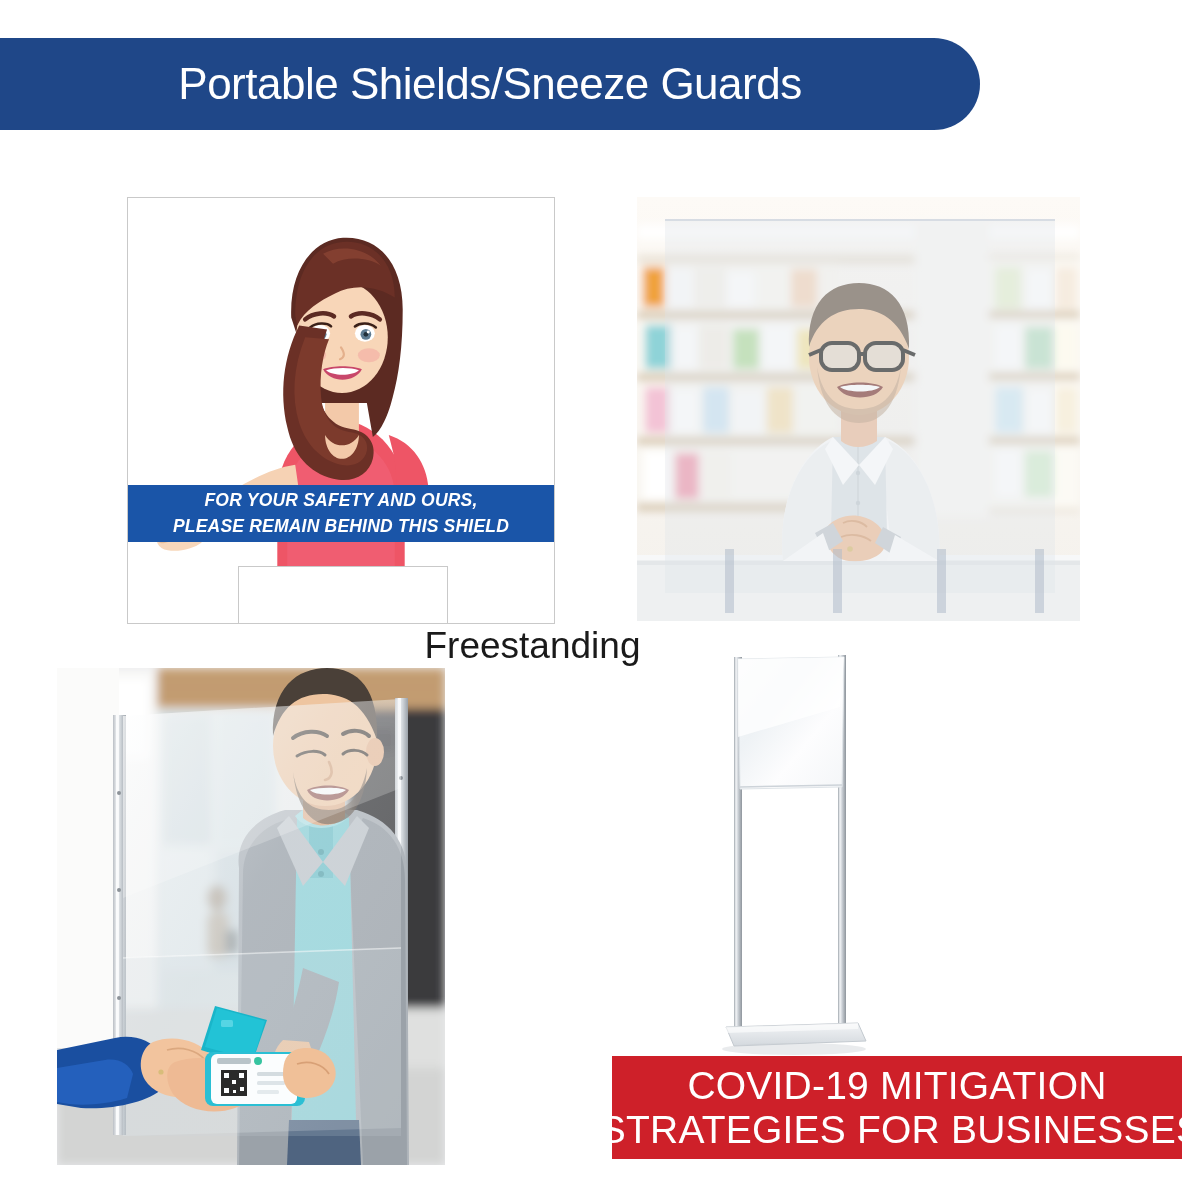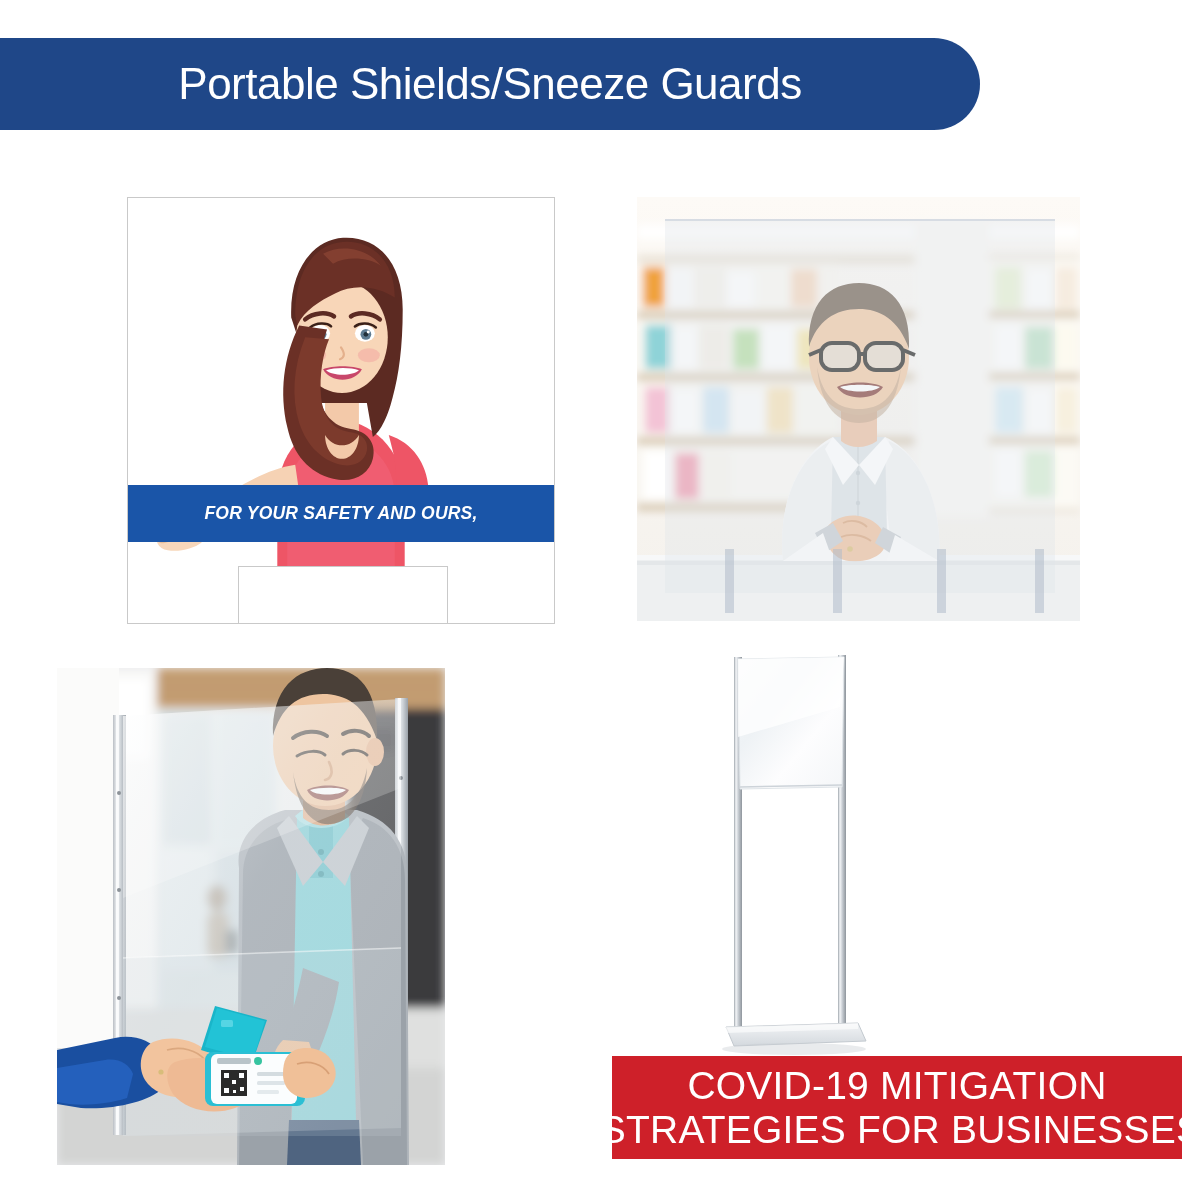--- a/index.html
+++ b/index.html
@@ -244,20 +244,21 @@
       <path d="M198 238 C206 252 224 252 232 238 C232 252 224 262 215 262 C206 262 198 252 198 238 Z" fill="#F3C9A9"></path>
 
       <g>
         <text x="214" y="308" font-family="Liberation Sans, sans-serif" font-size="19" font-weight="bold" font-style="italic" fill="#FFFFFF" text-anchor="middle" letter-spacing="-0.5">FASTSIGNS.</text>
         <text x="214" y="321" font-family="Liberation Sans, sans-serif" font-size="7.5" fill="#FFFFFF" text-anchor="middle" opacity="0.95">More than fast. More than signs.</text>
       </g>
     </svg>
 
     <div id="shield-msg">
       <span>FOR YOUR SAFETY AND OURS,</span>
+      <span>PLEASE REMAIN BEHIND THIS SHIELD</span>
     </div>
 
     <div id="shield-notch"></div>
   </div>
 
   <div id="pharmacy-photo">
     <svg width="443" height="424" viewBox="0 0 443 424">
       <defs>
         <linearGradient id="bgWarm" x1="0" y1="0" x2="0" y2="1">
           <stop offset="0" stop-color="#fdfaf6"></stop>
@@ -388,20 +389,21 @@
     </svg>
 
     
     <div id="ph-shield"></div>
     <div class="ph-leg" style="left:88px;"></div>
     <div class="ph-leg" style="left:196px;"></div>
     <div class="ph-leg" style="left:300px;"></div>
     <div class="ph-leg" style="left:398px;"></div>
   </div>
 
+  <div class="section-label" id="label-freestanding">Freestanding</div>
 
   <div id="entry-photo">
     <svg width="388" height="497" viewBox="0 0 388 497">
       <defs>
         <filter id="blurC">
             <feGaussianBlur stdDeviation="5"></feGaussianBlur>
           </filter>
         <linearGradient id="glassG" x1="0" y1="0" x2="1" y2="1">
           <stop offset="0" stop-color="#ffffff" stop-opacity="0.58"></stop>
           <stop offset="0.45" stop-color="#e8edf1" stop-opacity="0.30"></stop>

